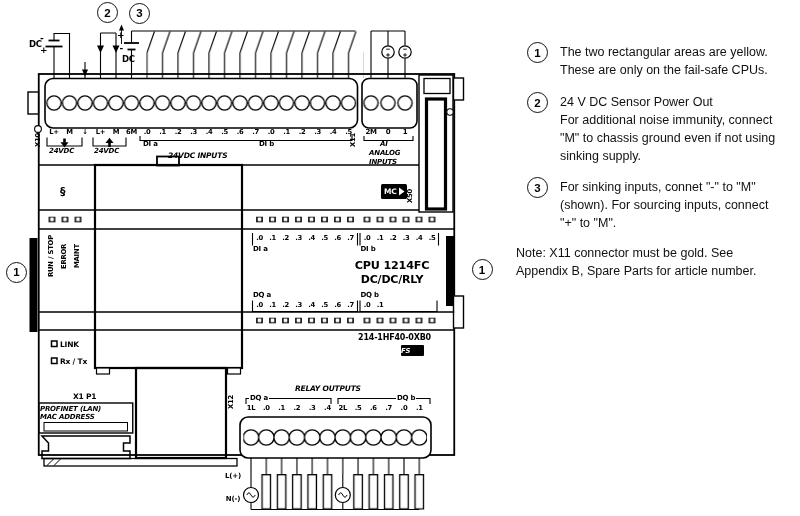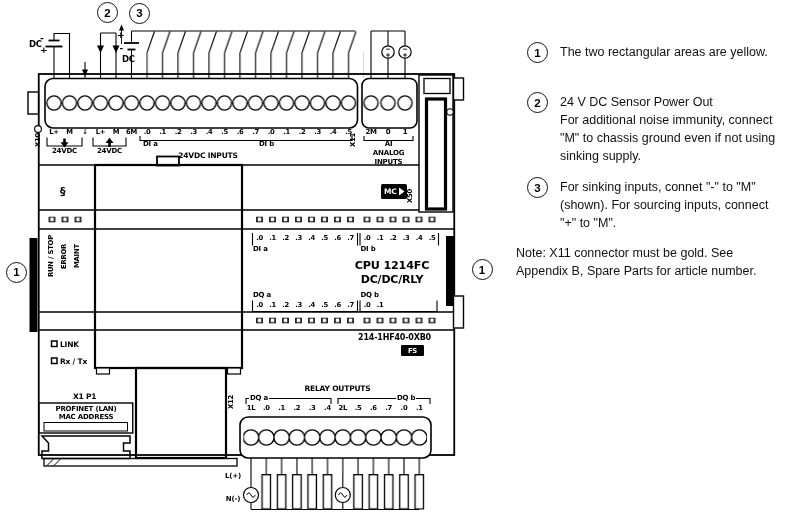--- a/index.html
+++ b/index.html
@@ -1,20 +1,20 @@
 <!DOCTYPE html>
 <html><head>
 <meta charset="utf-8">
 <style>
   html,body{margin:0;padding:0;background:#fff;}
   #stage{position:relative;width:800px;height:516px;background:#fff;overflow:hidden;
          font-family:"DejaVu Sans",sans-serif;color:#000;}
   #diagram-svg{position:absolute;left:0;top:0;}
   .lbl{position:absolute;font-weight:bold;font-size:7px;line-height:1;letter-spacing:-0.2px;white-space:nowrap;}
-  .ctr{text-align:center;}
+  .ctr{text-align:left;font-style:italic;}
   .rt{text-align:center;}
   .bg{background:#fff;padding:0 1px;}
   .vtext{position:absolute;writing-mode:vertical-rl;transform:rotate(180deg);transform-origin:center;
          font-weight:bold;font-size:6.8px;letter-spacing:-0.2px;text-align:center;line-height:1;}
   .row{position:absolute;display:flex;font-weight:bold;letter-spacing:-0.3px;}
   .row>div{text-align:center;line-height:1;}
   .w155{font-size:6.8px;} .w155>div{flex:0 0 15.5px;width:15.5px;}
   .w17{font-size:7px;}  .w17>div{flex:0 0 17px;width:17px;}
   .w153{font-size:6.8px;} .w153>div{flex:0 0 15.3px;width:15.3px;text-align:center;}
   .w13{font-size:6.8px;} .w13>div{flex:0 0 13px;width:13px;}
@@ -318,20 +318,21 @@
 <div class="lbl rt" style="left:220px;top:496px;width:26px">N(-)</div>
 
 <div class="callout" style="left:97px;top:2px">2</div>
 <div class="callout" style="left:129px;top:2.5px">3</div>
 <div class="callout" style="left:6px;top:261.5px">1</div>
 <div class="callout" style="left:471.5px;top:259px">1</div>
 
 <div class="callout" style="left:527px;top:42px">1</div>
 <div class="note" style="top:43px">
       <div>The two rectangular areas are yellow.</div>
+      <div>These are only on the fail-safe CPUs.</div>
     </div>
 
 <div class="callout" style="left:527px;top:92px">2</div>
 <div class="note" style="top:93px">
       <div>24 V DC Sensor Power Out</div>
       <div>For additional noise immunity, connect</div>
       <div>"M" to chassis ground even if not using</div>
       <div>sinking supply.</div>
     </div>
 

